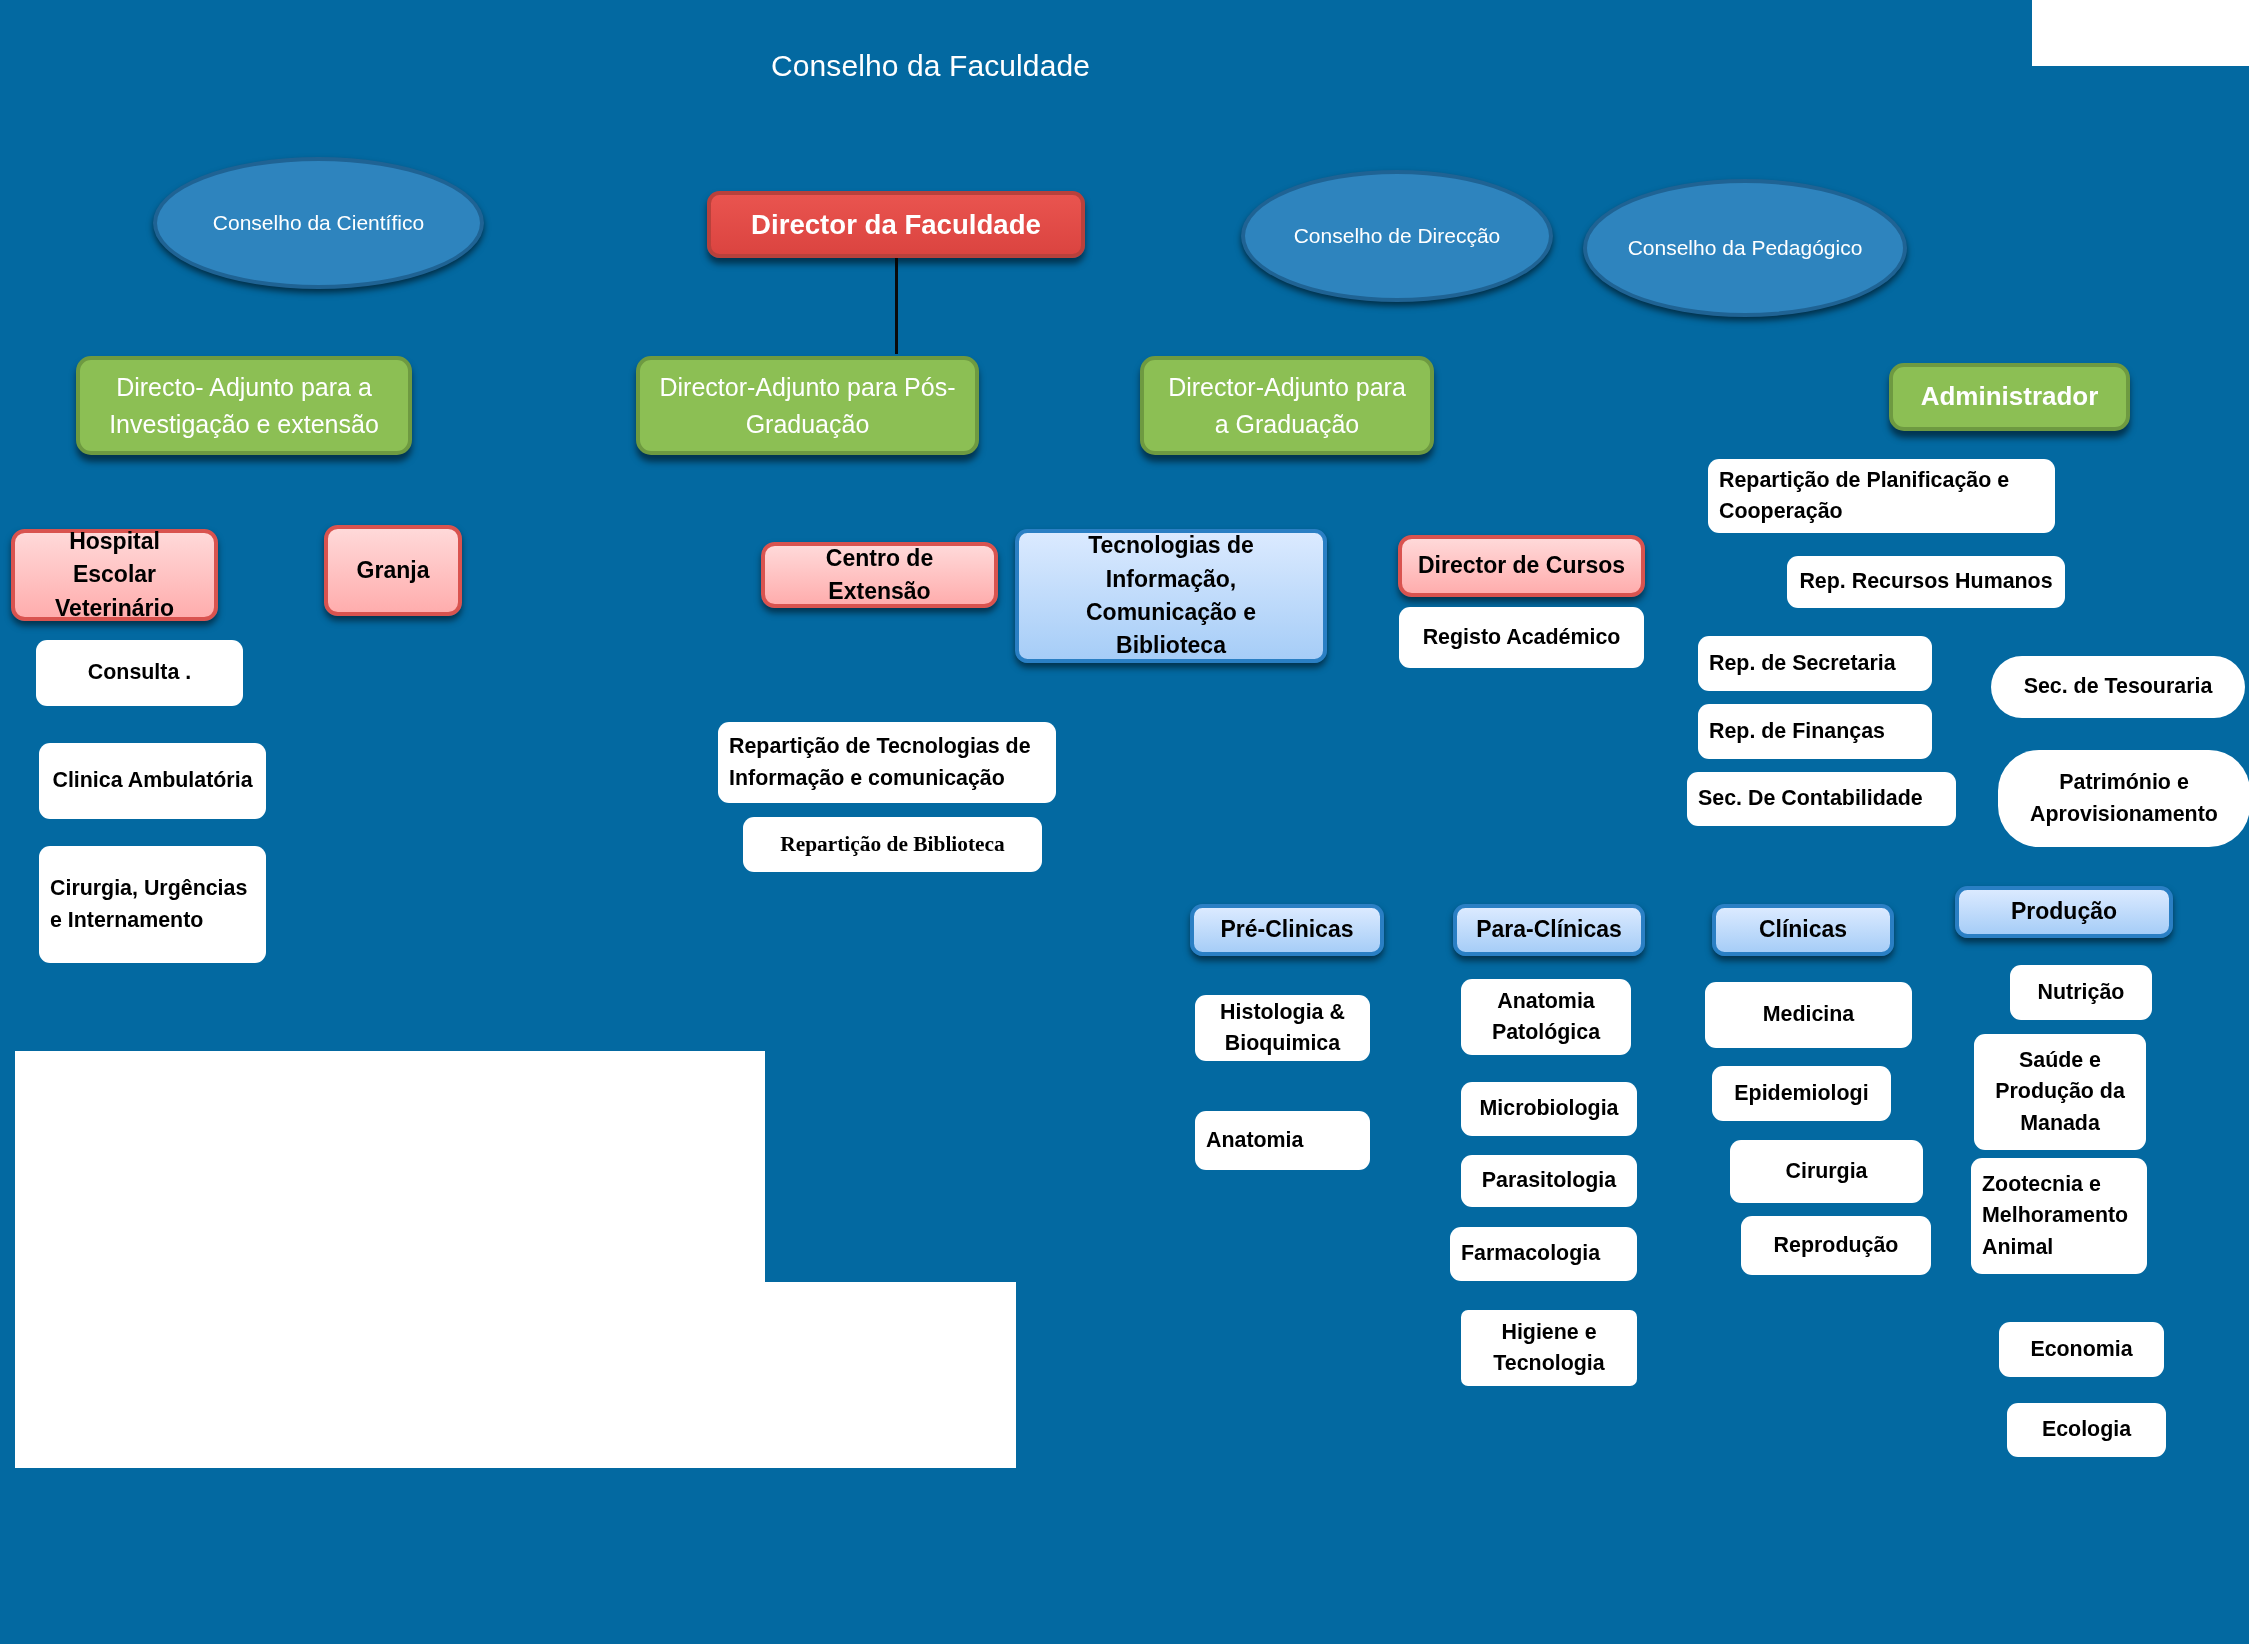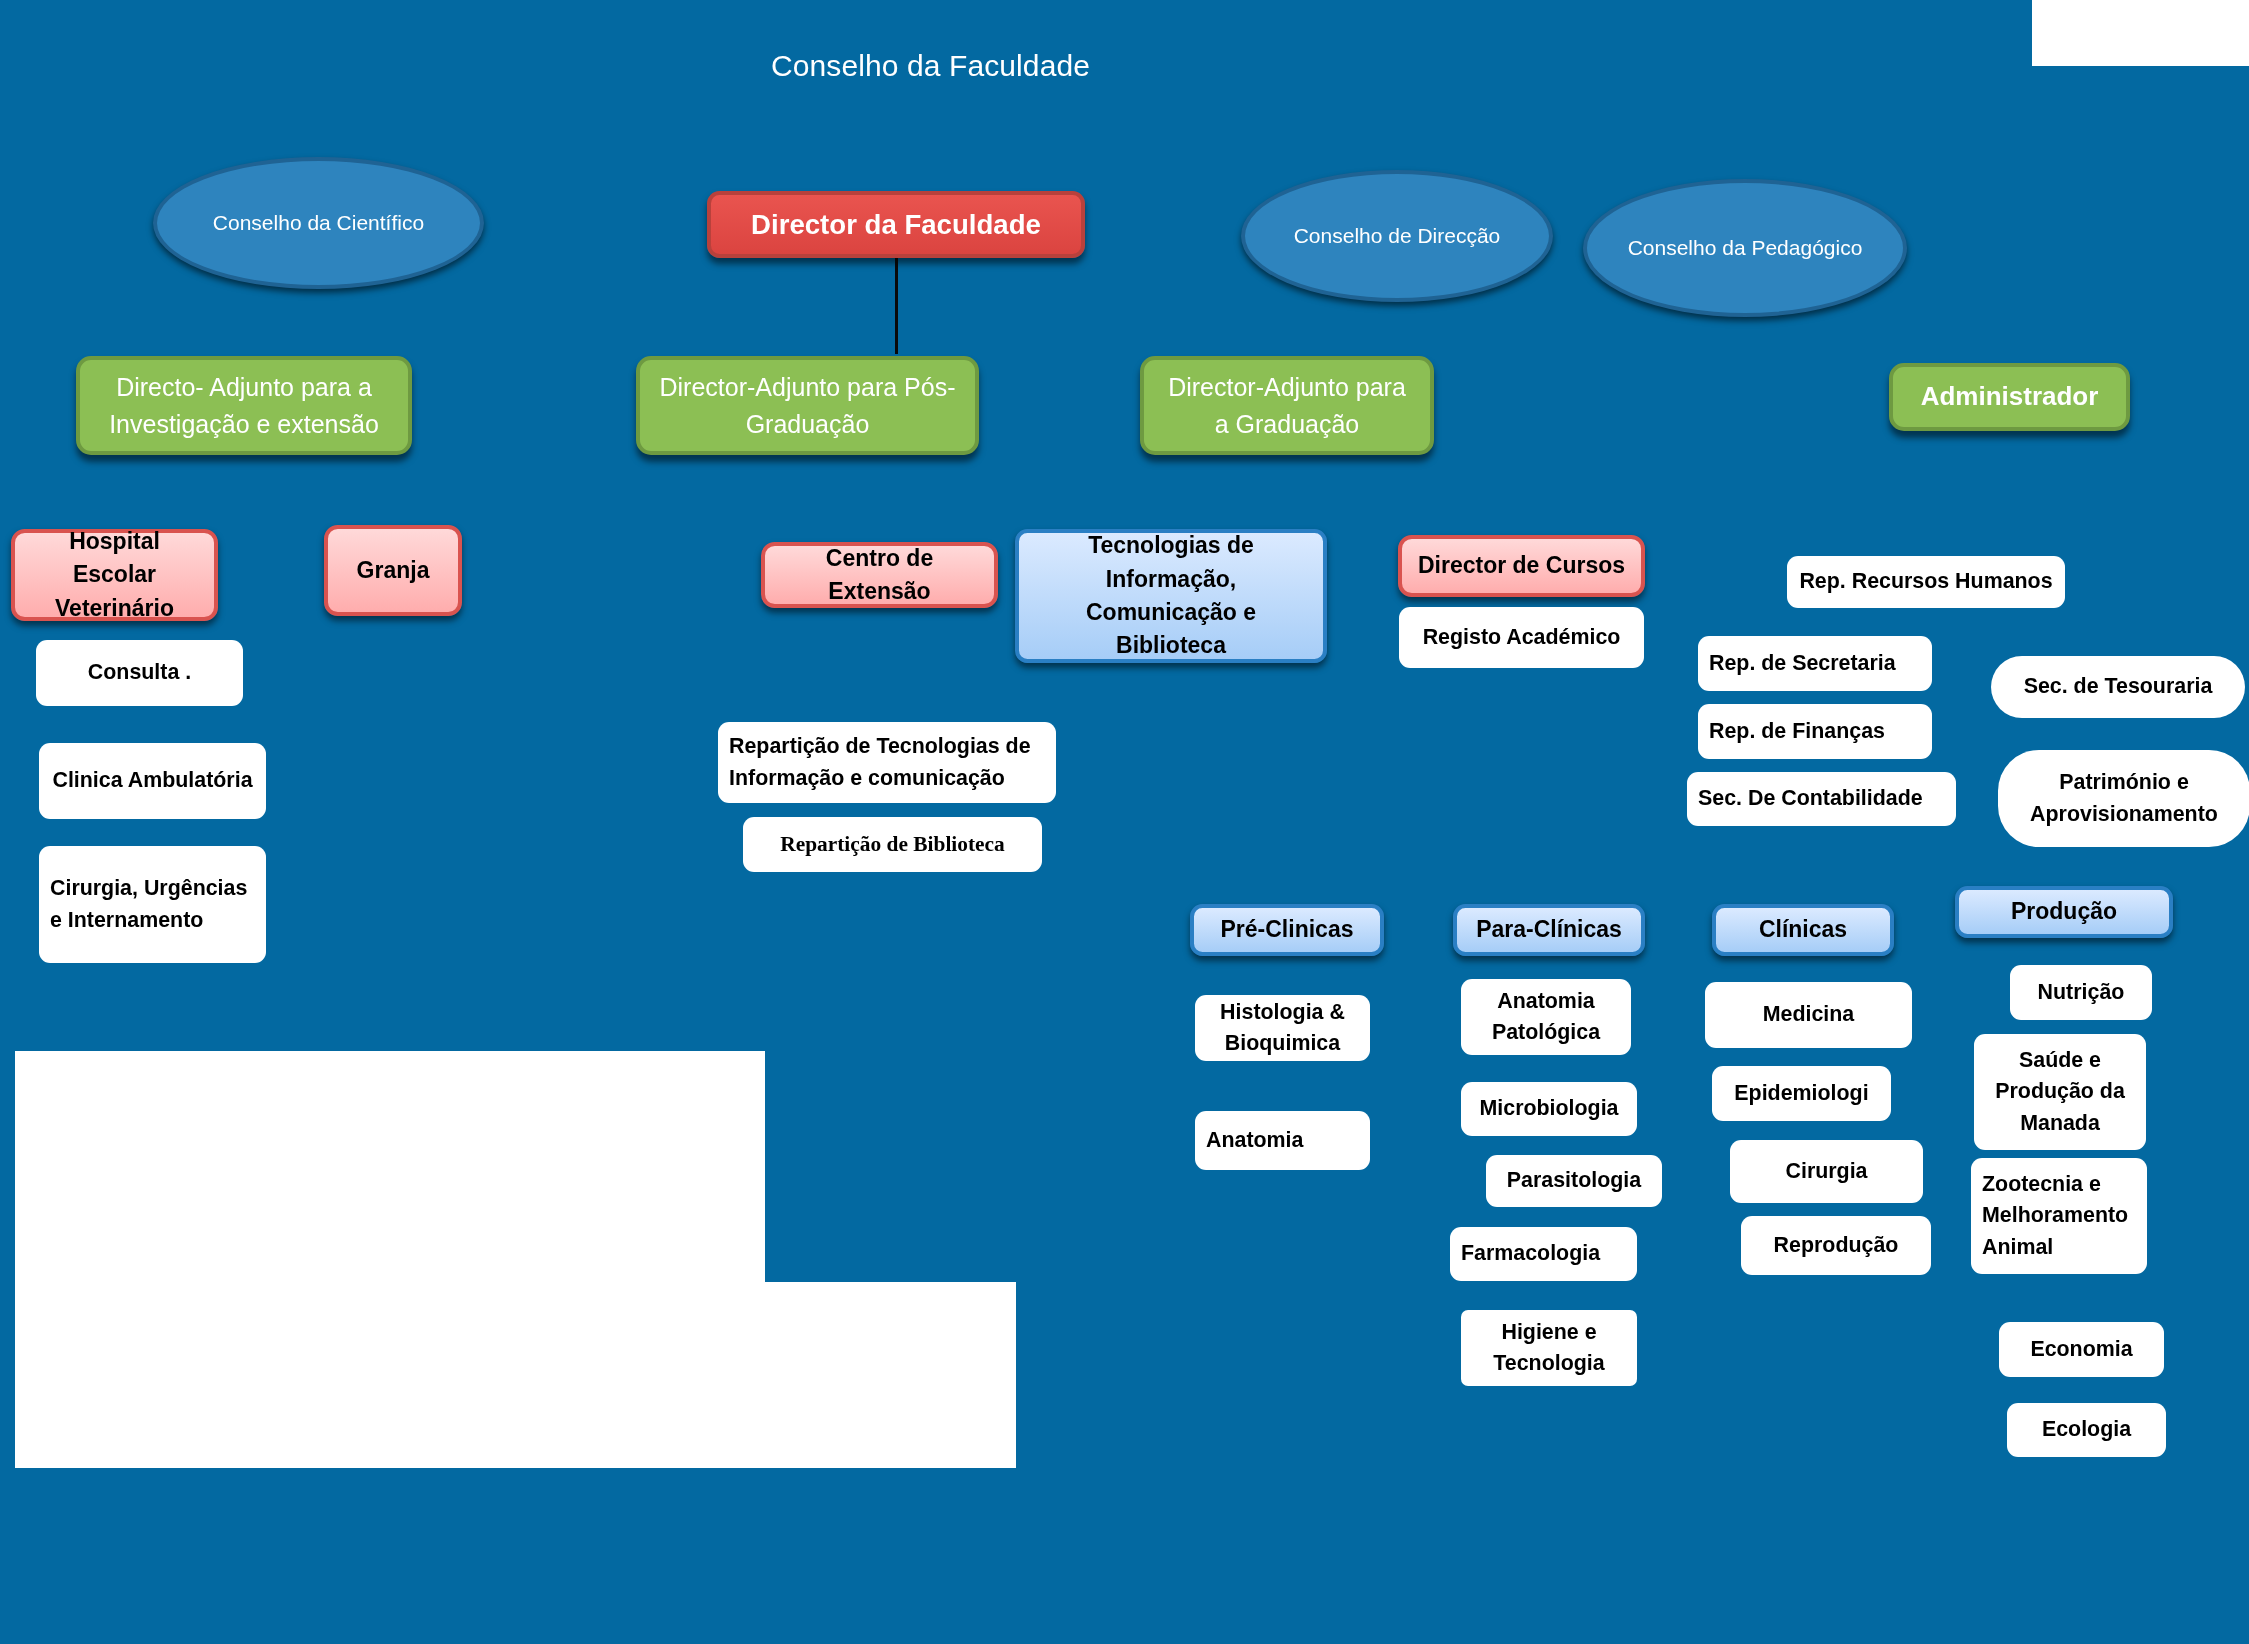--- a/index.html
+++ b/index.html
@@ -170,20 +170,23 @@
   </div>
 
   <div class="node pink" style="left:1398px;top:535px;width:247px;height:62px;">
     <span class="lbl">Director de Cursos</span>
   </div>
 
   <div class="node white" style="left:1399px;top:607px;width:245px;height:61px;">
     <span class="lbl">Registo Académico</span>
   </div>
 
+  <div class="node white lt" style="left:1708px;top:459px;width:347px;height:74px;">
+    <span class="lbl">Repartição de Planificação e Cooperação</span>
+  </div>
 
   <div class="node white" style="left:1763px;top:556px;width:278px;height:52px;margin-left:24px;">
     <span class="lbl">Rep. Recursos Humanos</span>
   </div>
 
   <div class="node white lt" style="left:1698px;top:636px;width:234px;height:55px;">
     <span class="lbl">Rep. de Secretaria</span>
   </div>
 
   <div class="node white lt" style="left:1698px;top:704px;width:234px;height:55px;">
@@ -214,21 +217,21 @@
 
   <div class="node lblue" style="left:1453px;top:904px;width:192px;height:52px;">
     <span class="lbl">Para-Clínicas</span>
   </div>
   <div class="node white" style="left:1461px;top:979px;width:170px;height:76px;">
     <span class="lbl">Anatomia Patológica</span>
   </div>
   <div class="node white" style="left:1461px;top:1082px;width:176px;height:54px;">
     <span class="lbl">Microbiologia</span>
   </div>
-  <div class="node white" style="left:1461px;top:1155px;width:176px;height:52px;margin-left:25px;">
+  <div class="node white" style="left:1461px;top:1155px;width:176px;height:52px;">
     <span class="lbl">Parasitologia</span>
   </div>
   <div class="node white lt" style="left:1450px;top:1227px;width:187px;height:54px;">
     <span class="lbl">Farmacologia</span>
   </div>
   <div class="node white" style="left:1461px;top:1310px;width:176px;height:76px;border-radius:7px;">
     <span class="lbl">Higiene e Tecnologia</span>
   </div>
 
   <div class="node lblue" style="left:1712px;top:904px;width:182px;height:52px;">

